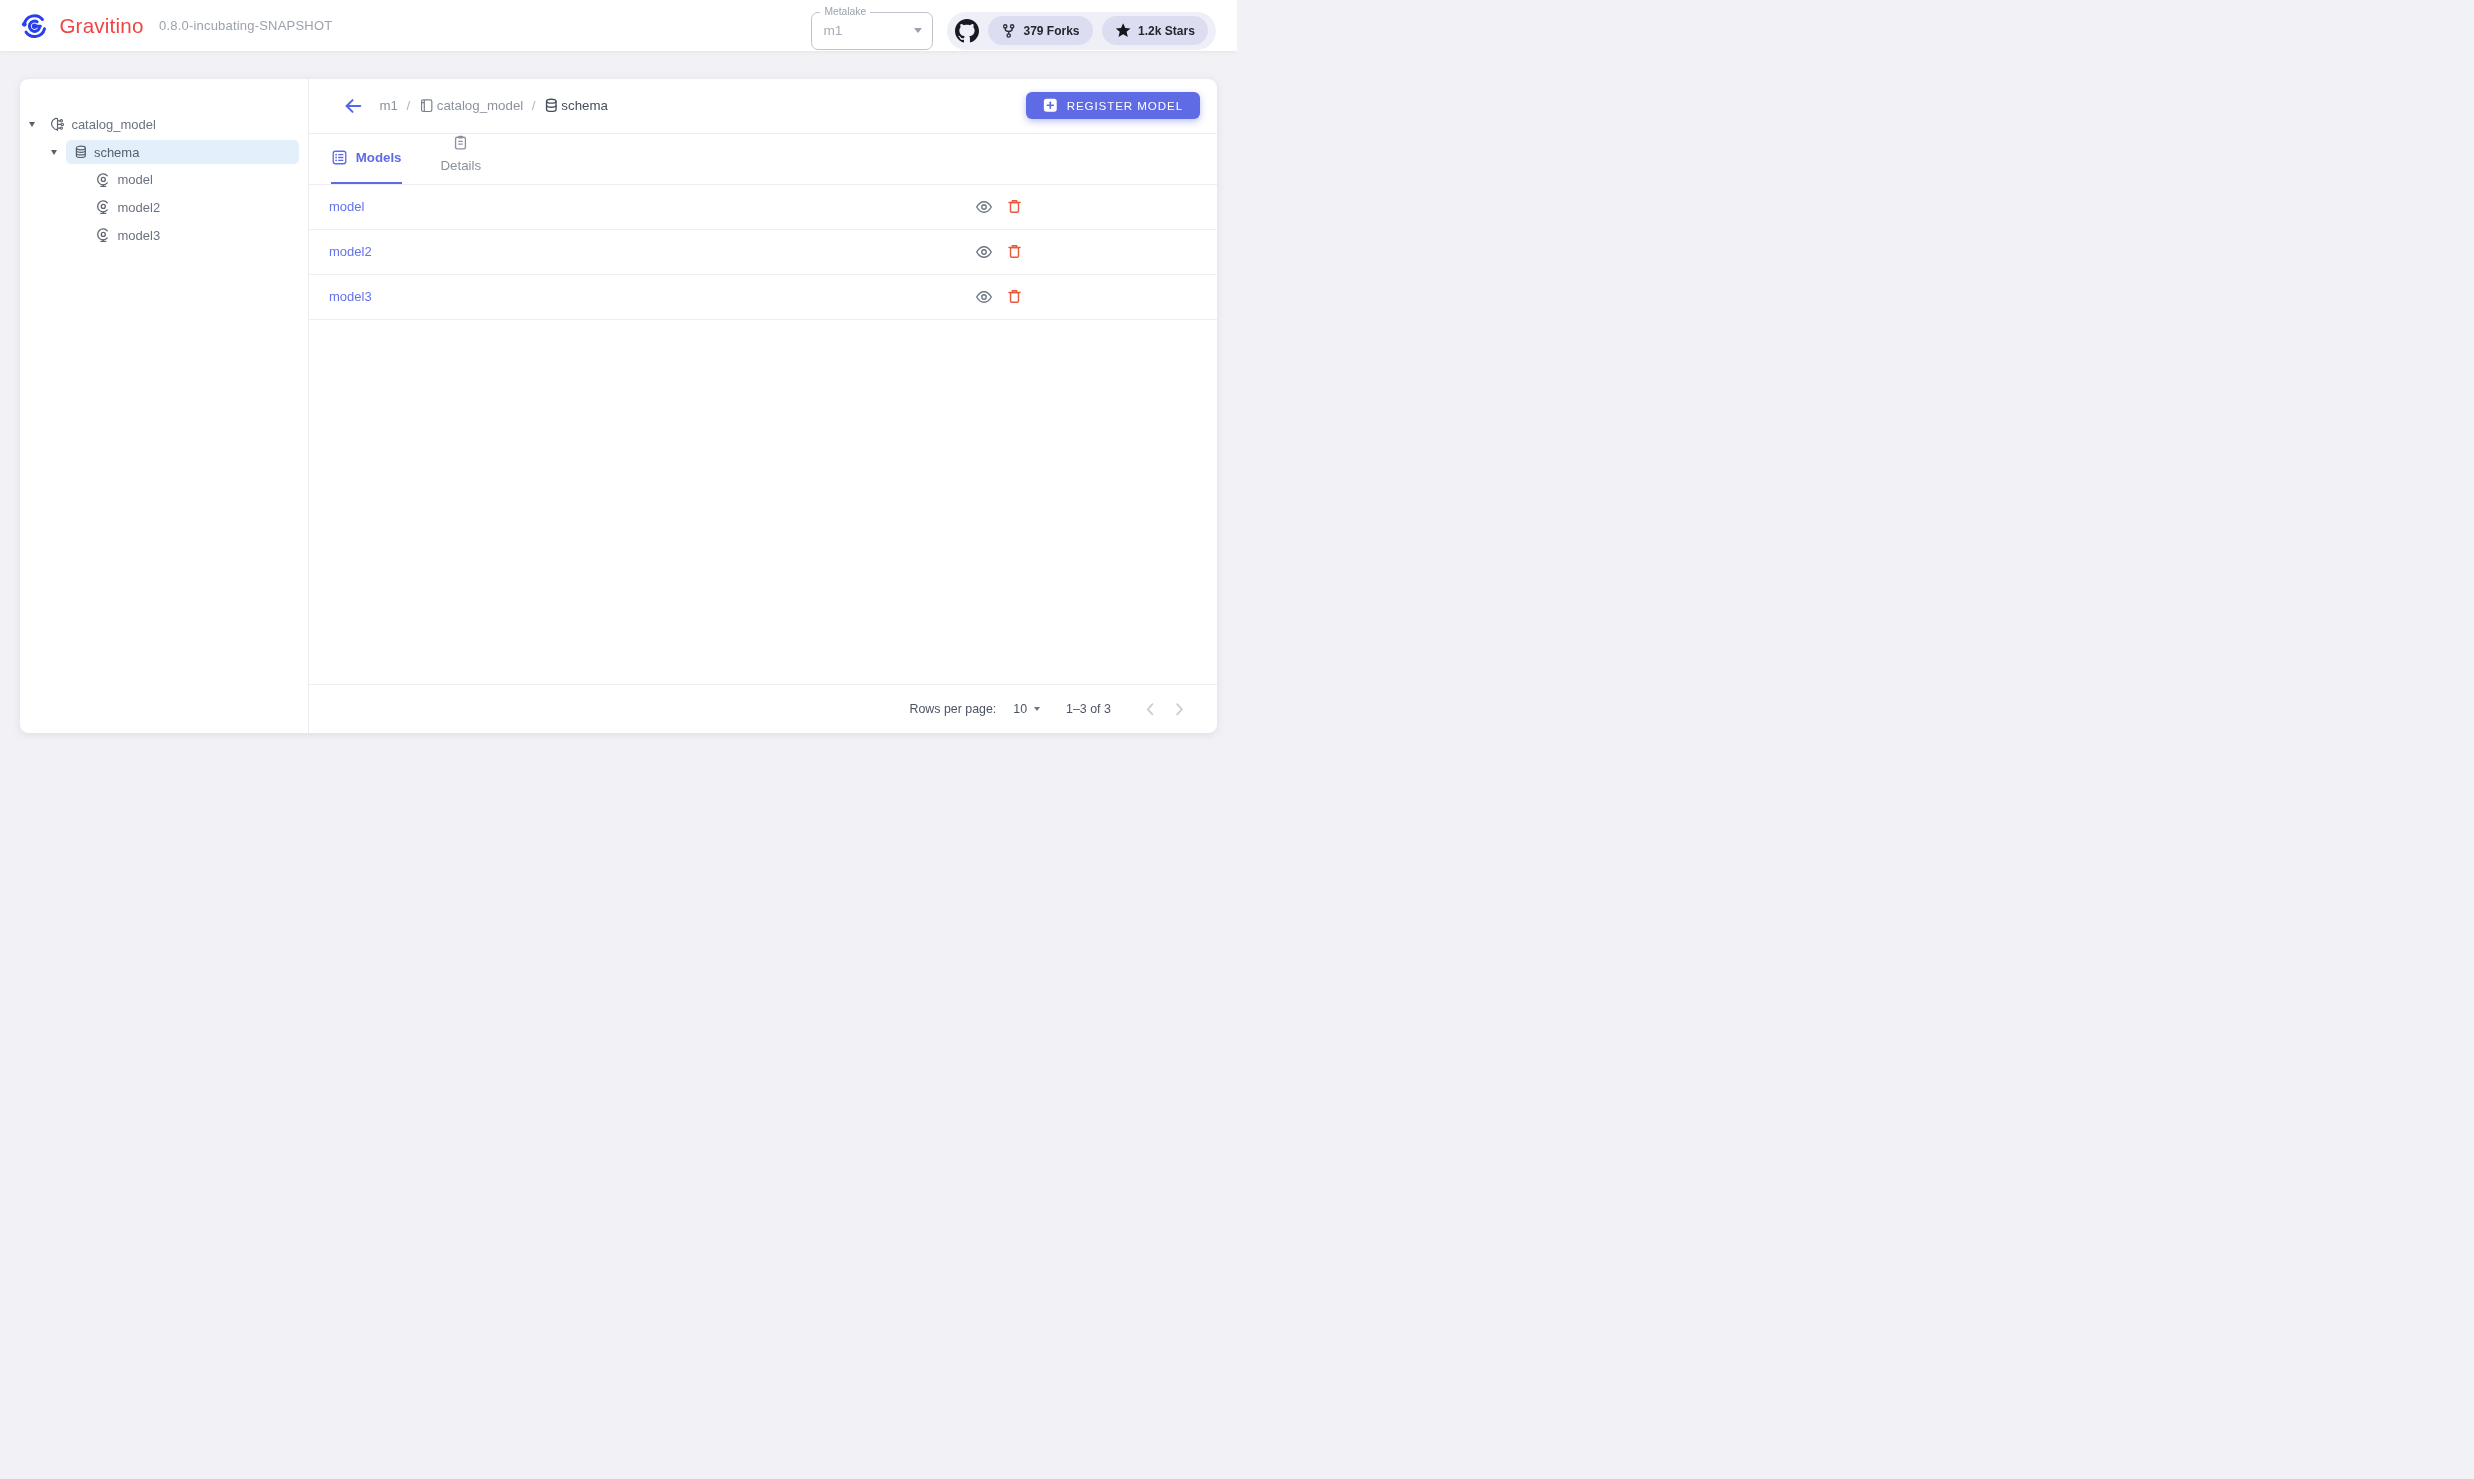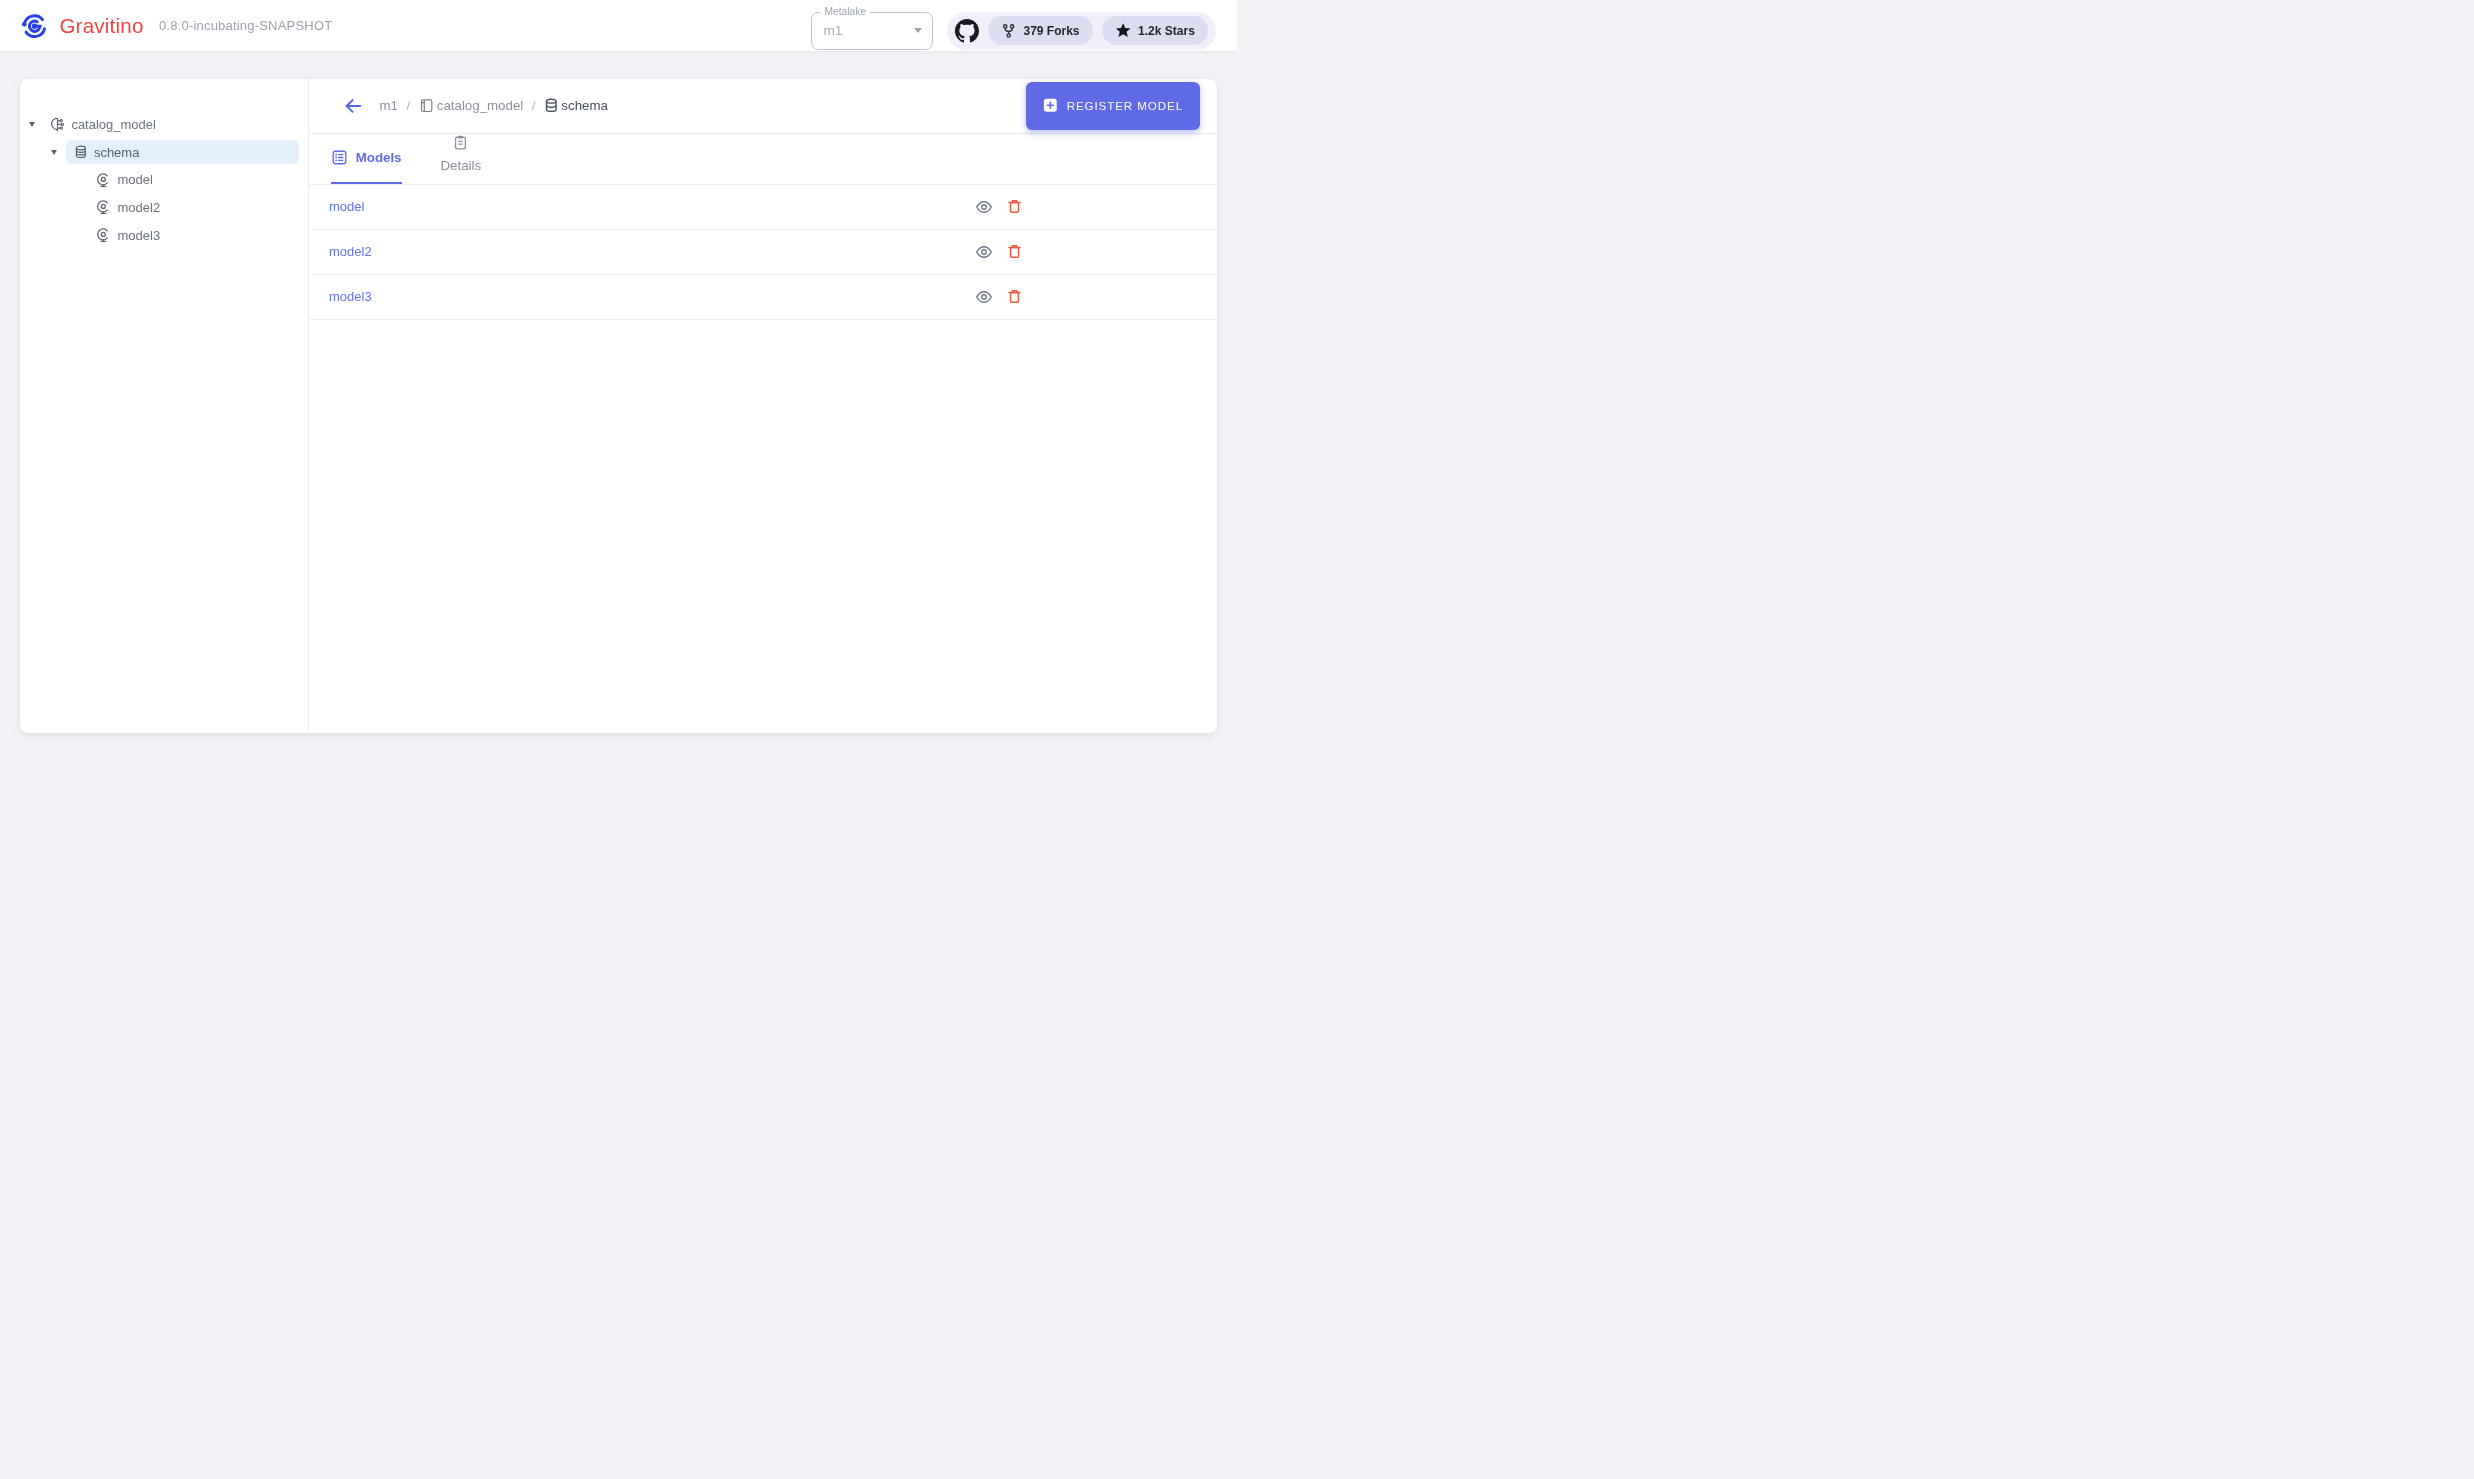--- a/index.html
+++ b/index.html
@@ -54,21 +54,21 @@
 
   .crumb-row { height:55px; flex:0 0 55px; display:flex; align-items:center;
                padding:0 17px 0 33px; border-bottom:0.9px solid #EDEDF0; }
   .back-btn { width:22px; height:22px; display:flex; align-items:center; justify-content:center;
               margin-right:15.4px; cursor:pointer; }
   .crumbs { display:flex; align-items:center; gap:8.6px; font-size:13.3px; }
   .crumb-link { color:#8C93A0; cursor:pointer; display:flex; align-items:center; gap:2.6px; }
   .crumb-sep { color:#AEB4BE; }
   .crumb-current { color:#464F5C; display:flex; align-items:center; gap:2.6px; font-weight:500; }
   .spacer { flex:1; }
-  .register-btn { height:48px; background:#5F6BE5; border:none; border-radius:6px; color:#FFFFFF;
+  .register-btn { height:27px; background:#5F6BE5; border:none; border-radius:6px; color:#FFFFFF;
               font-family:"Liberation Sans", sans-serif; font-size:11.6px; font-weight:500; letter-spacing:0.9px;
               display:flex; align-items:center; gap:9.4px; padding:0 17px; cursor:pointer;
               box-shadow:0 2.6px 7.7px rgba(95,107,229,.42); }
 
   .tabs-row { height:51px; flex:0 0 51px; display:flex; align-items:stretch; gap:39px;
               padding-left:22px; border-bottom:0.9px solid #EDEDF0; }
   .tab { display:flex; align-items:center; gap:7.7px; font-size:13.3px; font-weight:600;
          border-bottom:2.6px solid transparent; cursor:pointer; }
   .tab.active { color:#5F6BE5; border-bottom-color:#5F6BE5; }
   .tab.inactive { color:#8A919E; font-weight:500;flex-direction:column; }
@@ -357,18 +357,36 @@
                 <g fill="none" stroke="#E8593F" stroke-width="1.7" stroke-linecap="round">
                   <path d="M3.5 5.3 H16.5"></path>
                     <path d="M7.6 5 V3.2 H12.4 V5"></path>
                   <rect x="5.3" y="5.3" width="9.4" height="11.5" rx="1.6"></rect>
                 </g>
               </svg>
             </span>
           </div>
         </div>
 
+        <div class="tfoot">
+          <span class="rpp-label">Rows per page:</span>
+          <span class="rpp-select">
+            <span>10</span>
+            <span class="rpp-caret"></span>
+          </span>
+          <span class="range-label">1–3 of 3</span>
+          <span class="pg-btn">
+            <svg width="20.6" height="20.6" viewBox="0 0 24 24">
+              <path d="M14.5 6 L9 12 L14.5 18" fill="none" stroke="#C8CCD3" stroke-width="2" stroke-linecap="round" stroke-linejoin="round"></path>
+            </svg>
+          </span>
+          <span class="pg-btn">
+            <svg width="20.6" height="20.6" viewBox="0 0 24 24">
+              <path d="M9.5 6 L15 12 L9.5 18" fill="none" stroke="#C8CCD3" stroke-width="2" stroke-linecap="round" stroke-linejoin="round"></path>
+            </svg>
+          </span>
+        </div>
 
       </section>
     </div>
   </div>
 </div>
 
 
 </body></html>

